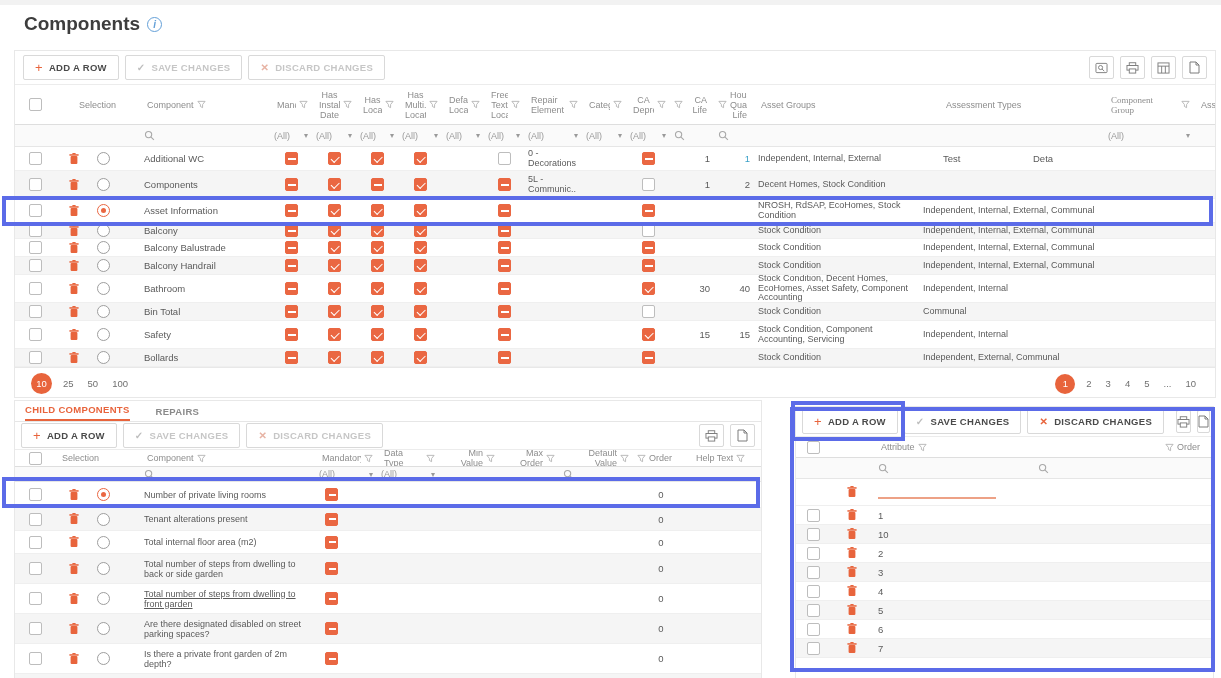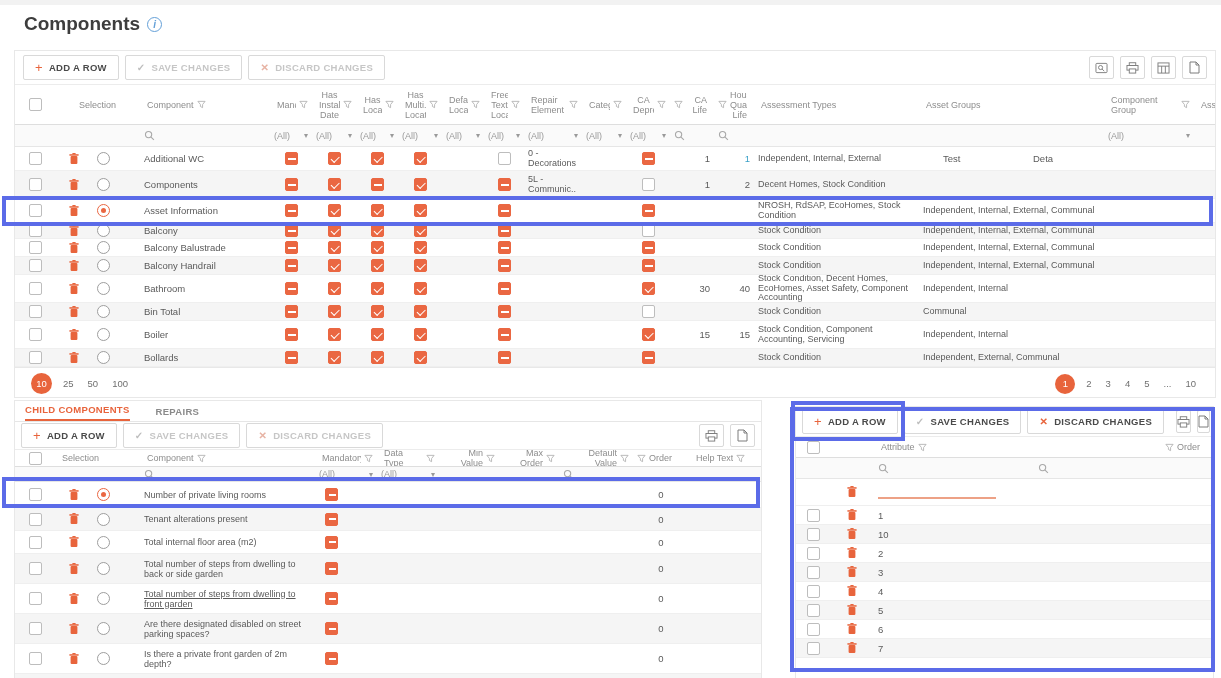--- a/index.html
+++ b/index.html
@@ -206,27 +206,27 @@
             <span class="lbl" style="margin: 0px 3px;">CA Life</span>
           </div>
           <div class="cell hcell rgt" style="flex: 0 0 40px;">
             <span style="display: inline-flex; align-items: center;">
               <svg width="9" height="9" viewBox="0 0 10 10">
                 <path d="M1 1.5h8L6.2 5v3.5L3.8 7.2V5z" fill="none" stroke="#b3b3b3" stroke-width="1"></path>
               </svg>
             </span>
             <span class="lbl" style="margin: 0px 3px;">Housing Quality Life</span>
           </div>
+          <div class="cell hcell" style="flex: 0 0 185px;">
+            <span class="lbl" style="margin: 0px 3px;">Asset Groups</span>
+          </div>
           <div class="cell hcell" style="flex: 0 0 165px;">
             <span class="lbl" style="margin: 0px 3px;">Assessment Types</span>
           </div>
-          <div class="cell hcell" style="flex: 0 0 185px;">
-            <span class="lbl" style="margin: 0px 3px;">Asset Groups</span>
-          </div>
-          <div class="cell hcell" style="flex: 0 0 90px;">
+          <div class="cell hcell" style="flex: 0 0 90px; font-family: Liberation Serif, serif;">
             <span class="lbl" style="margin: 0px 3px;">Component Group</span>
             <span style="display: inline-flex; align-items: center;">
               <svg width="9" height="9" viewBox="0 0 10 10">
                 <path d="M1 1.5h8L6.2 5v3.5L3.8 7.2V5z" fill="none" stroke="#b3b3b3" stroke-width="1"></path>
               </svg>
             </span>
           </div>
           <div class="cell hcell" style="flex: 0 0 80px;">
             <span class="lbl" style="margin: 0px 3px;">Asse...</span>
           </div>
@@ -828,21 +828,21 @@
             <span style="display: inline-flex; align-items: center;">
               <svg width="10" height="12" viewBox="0 0 10 12">
                 <rect x="1.6" y="3" width="6.8" height="8" rx="1" fill="#e8643c"></rect>
                 <rect x="0.4" y="1.2" width="9.2" height="1.5" fill="#e8643c"></rect>
                 <rect x="3.4" y="0" width="3.2" height="1.4" fill="#e8643c"></rect>
               </svg>
             </span>
             <span class="rad"></span>
           </div>
           <div class="cell" style="flex: 0 0 130px;">
-            <span>Boiler</span>
+            <span>Safety</span>
           </div>
           <div class="cell ctr" style="flex: 0 0 42px;">
             <span class="cb ind"></span>
           </div>
           <div class="cell ctr" style="flex: 0 0 44px;">
             <span class="cb chk"></span>
           </div>
           <div class="cell ctr" style="flex: 0 0 42px;">
             <span class="cb chk"></span>
           </div>

